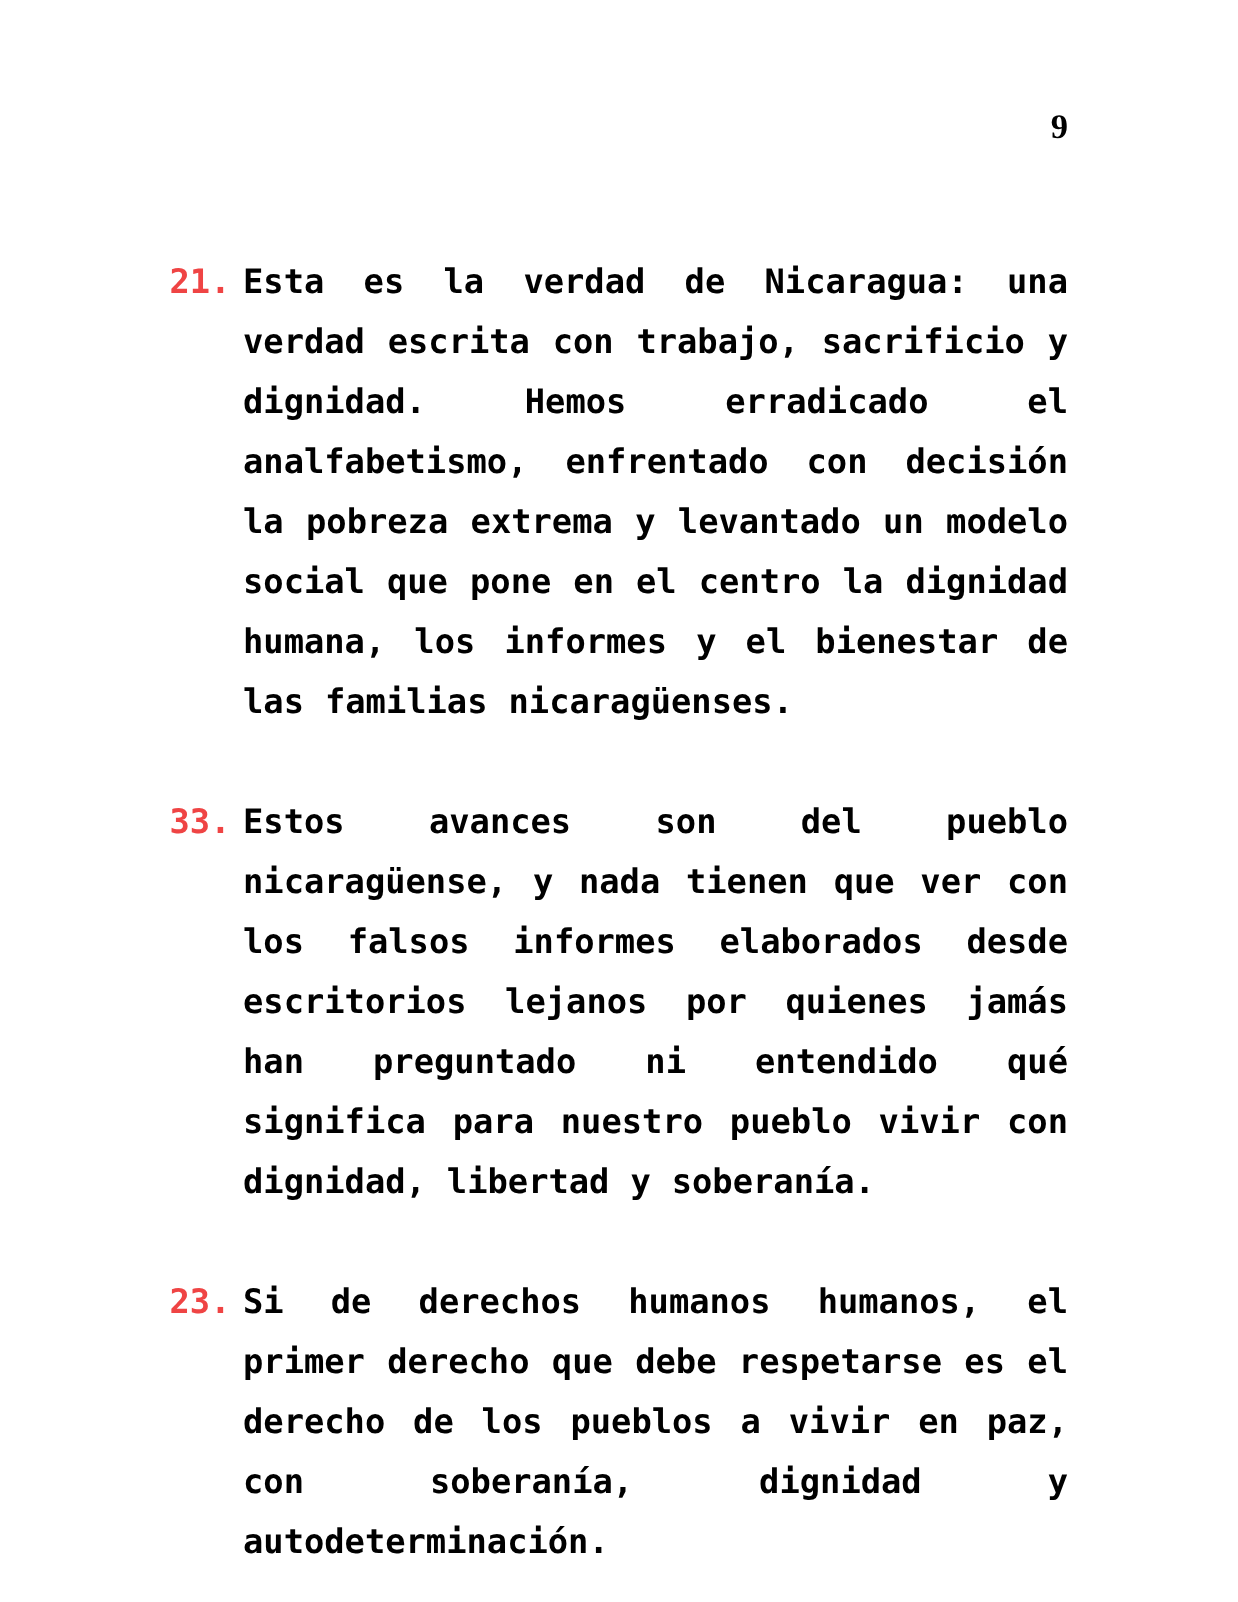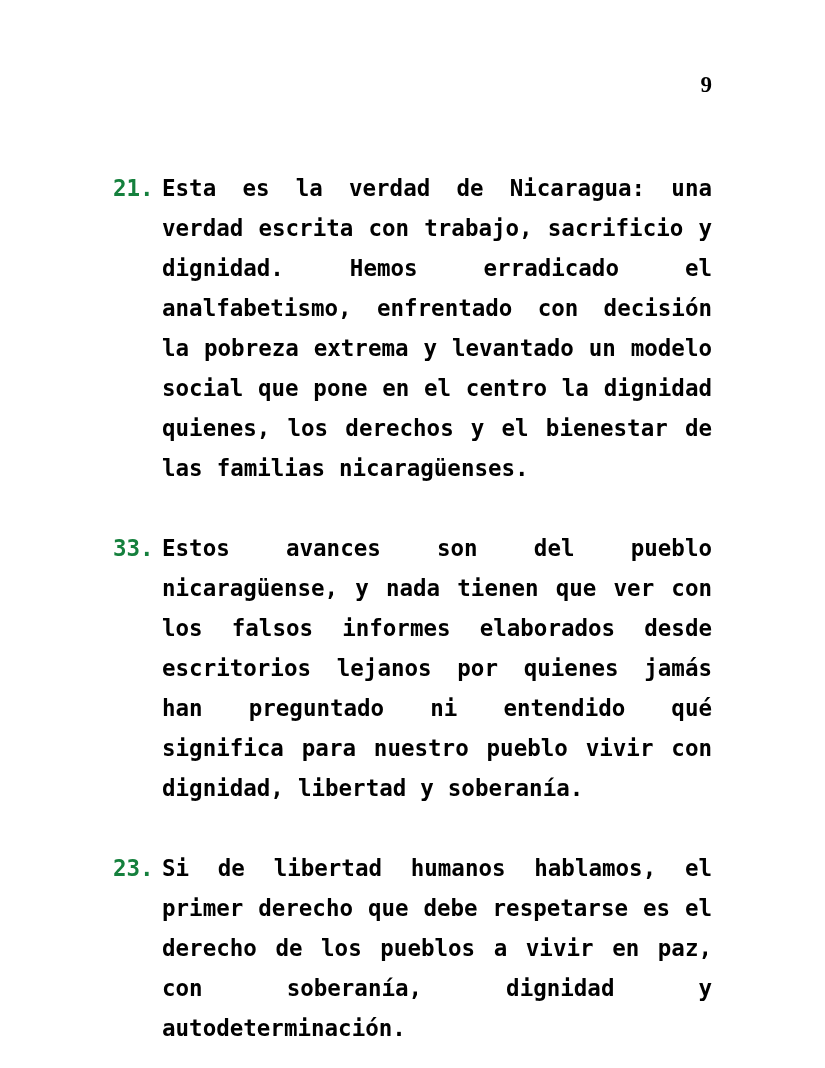--- a/index.html
+++ b/index.html
@@ -56,47 +56,47 @@
   .item-number {
     position: absolute;
     left: 0;
     top: 0;
     width: 44px;
     text-align: left;
     font-family: "DejaVu Sans Mono", "Liberation Mono", monospace;
     font-weight: bold;
     font-size: 22.5px;
     line-height: 40px;
-    color: #15803d;
+    color: #ef4444;
   }
   .item-text {
     display: block;
     text-align: justify;
     text-justify: inter-word;
     text-align-last: left;
   }
 </style>
 </head>
 <body>
 
 <div class="page">
 
   <div class="page-number">9</div>
 
   <div class="body-column">
 
     <div class="numbered-item">
       <span class="item-number">21.</span>
-      <span class="item-text">Esta es la verdad de Nicaragua: una verdad escrita con trabajo, sacrificio y dignidad. Hemos erradicado el analfabetismo, enfrentado con decisión la pobreza extrema y levantado un modelo social que pone en el centro la dignidad quienes, los derechos y el bienestar de las familias nicaragüenses.</span>
+      <span class="item-text">Esta es la verdad de Nicaragua: una verdad escrita con trabajo, sacrificio y dignidad. Hemos erradicado el analfabetismo, enfrentado con decisión la pobreza extrema y levantado un modelo social que pone en el centro la dignidad humana, los informes y el bienestar de las familias nicaragüenses.</span>
     </div>
 
     <div class="numbered-item">
       <span class="item-number">33.</span>
       <span class="item-text">Estos avances son del pueblo nicaragüense, y nada tienen que ver con los falsos informes elaborados desde escritorios lejanos por quienes jamás han preguntado ni entendido qué significa para nuestro pueblo vivir con dignidad, libertad y soberanía.</span>
     </div>
 
     <div class="numbered-item">
       <span class="item-number">23.</span>
-      <span class="item-text">Si de libertad humanos hablamos, el primer derecho que debe respetarse es el derecho de los pueblos a vivir en paz, con soberanía, dignidad y autodeterminación.</span>
+      <span class="item-text">Si de derechos humanos humanos, el primer derecho que debe respetarse es el derecho de los pueblos a vivir en paz, con soberanía, dignidad y autodeterminación.</span>
     </div>
 
   </div>
 </div>
 
 </body></html>

